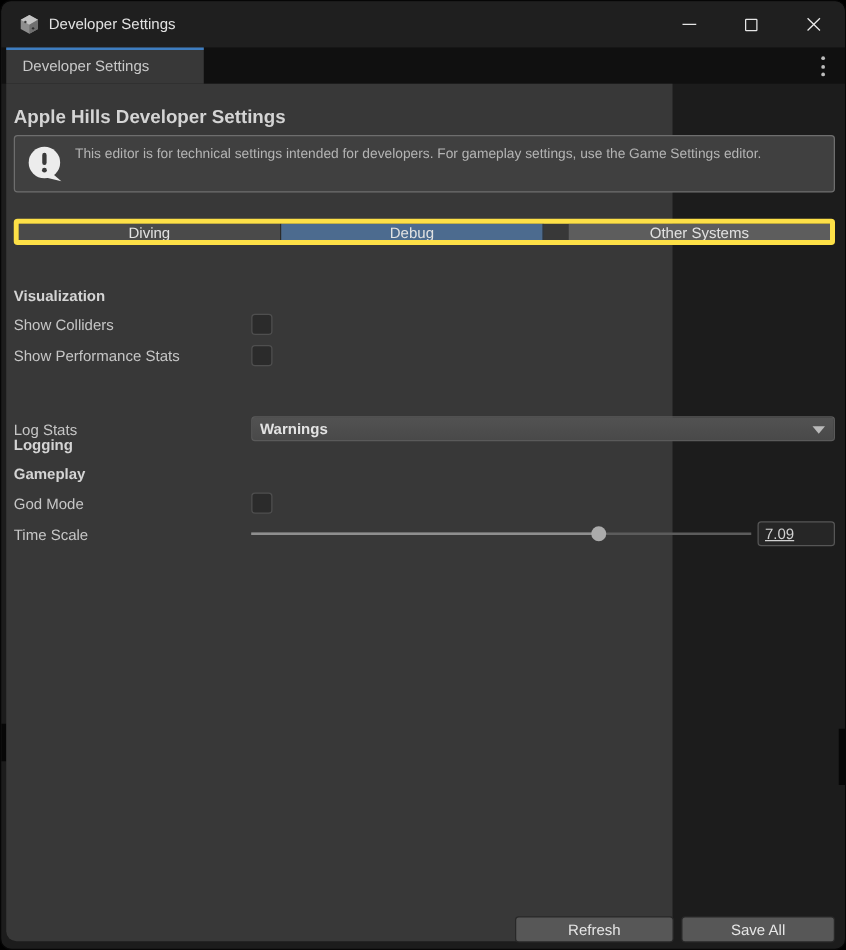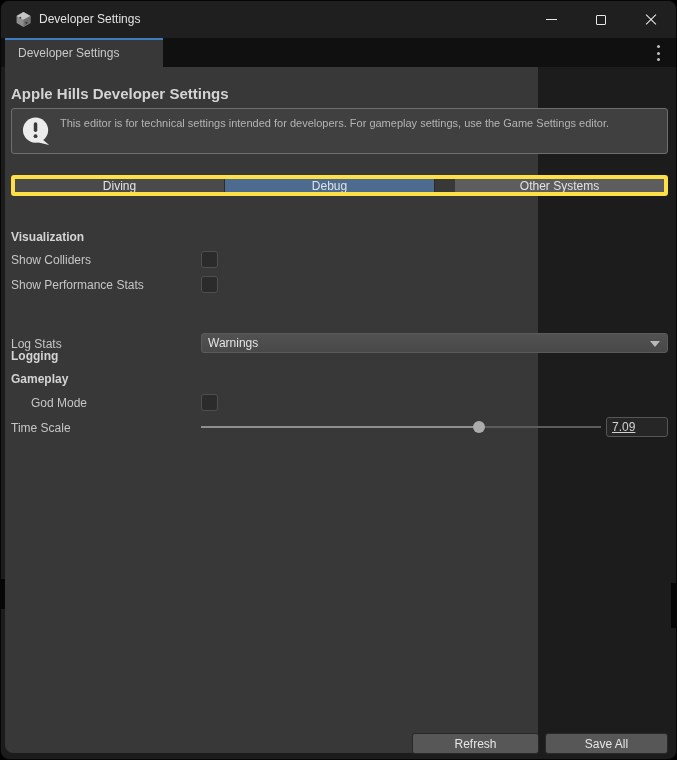--- a/index.html
+++ b/index.html
@@ -52,21 +52,21 @@
   .tb-btn:last-child { border-right: none; background: #5D5D5D; margin-left: 20px; }
   .tb-btn.tb-active { background: #4C6B8F; }
 
   .section-title { position: absolute; left: 6px; font-size: 12px; font-weight: bold; color: #D4D4D4; }
   .row-label { position: absolute; left: 6px; font-size: 12px; color: #C6C6C6; }
 
   .checkbox { position: absolute; left: 196px; width: 17px; height: 17px; background: #2B2B2B;
     border: 1px solid #4F4F4F; border-radius: 3px; }
 
   .dropdown { position: absolute; left: 196px; top: 266px; width: 467px; height: 20px;
-    background: linear-gradient(#525252, #494949); border: 1px solid #5A5A5A; border-radius: 3px; }
+    background: linear-gradient(#525252, #494949); border: 1px solid #5A5A5A; border-radius: 3px; font-weight: bold; }
   .dropdown-value { position: absolute; left: 6px; top: 0; height: 18px; line-height: 18px;
     font-size: 12px; color: #E3E3E3; }
   .dropdown-caret { position: absolute; right: 7px; top: 7px; width: 0; height: 0;
     border-left: 5px solid transparent; border-right: 5px solid transparent; border-top: 6px solid #BABABA; }
 
   .slider-track { position: absolute; left: 196px; top: 359px; width: 400px; height: 2px; background: #5C5C5C; }
   .slider-fill { position: absolute; left: 0; top: 0; height: 2px; background: #8F8F8F; }
   .slider-handle { position: absolute; top: -5px; width: 12px; height: 12px; margin-left: -6px;
     border-radius: 50%; background: #ABABAB; }
   .number-field { position: absolute; left: 601px; top: 350px; width: 62px; height: 20px;
@@ -145,21 +145,21 @@
     <div class="checkbox" style="top:209px;"></div>
 
     <div class="section-title" style="top:246px;margin-top:36px;">Logging</div>
     <div class="row-label" style="top:270px;">Log Stats</div>
     <div class="dropdown">
       <span class="dropdown-value">Warnings</span>
       <span class="dropdown-caret"></span>
     </div>
 
     <div class="section-title" style="top:305px;">Gameplay</div>
-    <div class="row-label" style="top:329px;margin-left:20px;">God Mode</div>
+    <div class="row-label" style="top:329px;">God Mode</div>
     <div class="checkbox" style="top:327px;"></div>
 
     <div class="row-label" style="top:354px;">Time Scale</div>
     <div class="slider-track">
       <div class="slider-fill" style="width: 69.5%;"></div>
       <div class="slider-handle" style="left: 69.5%;"></div>
     </div>
     <div class="number-field">7.09</div>
 
     <div class="footer-btn btn-refresh">Refresh</div>

